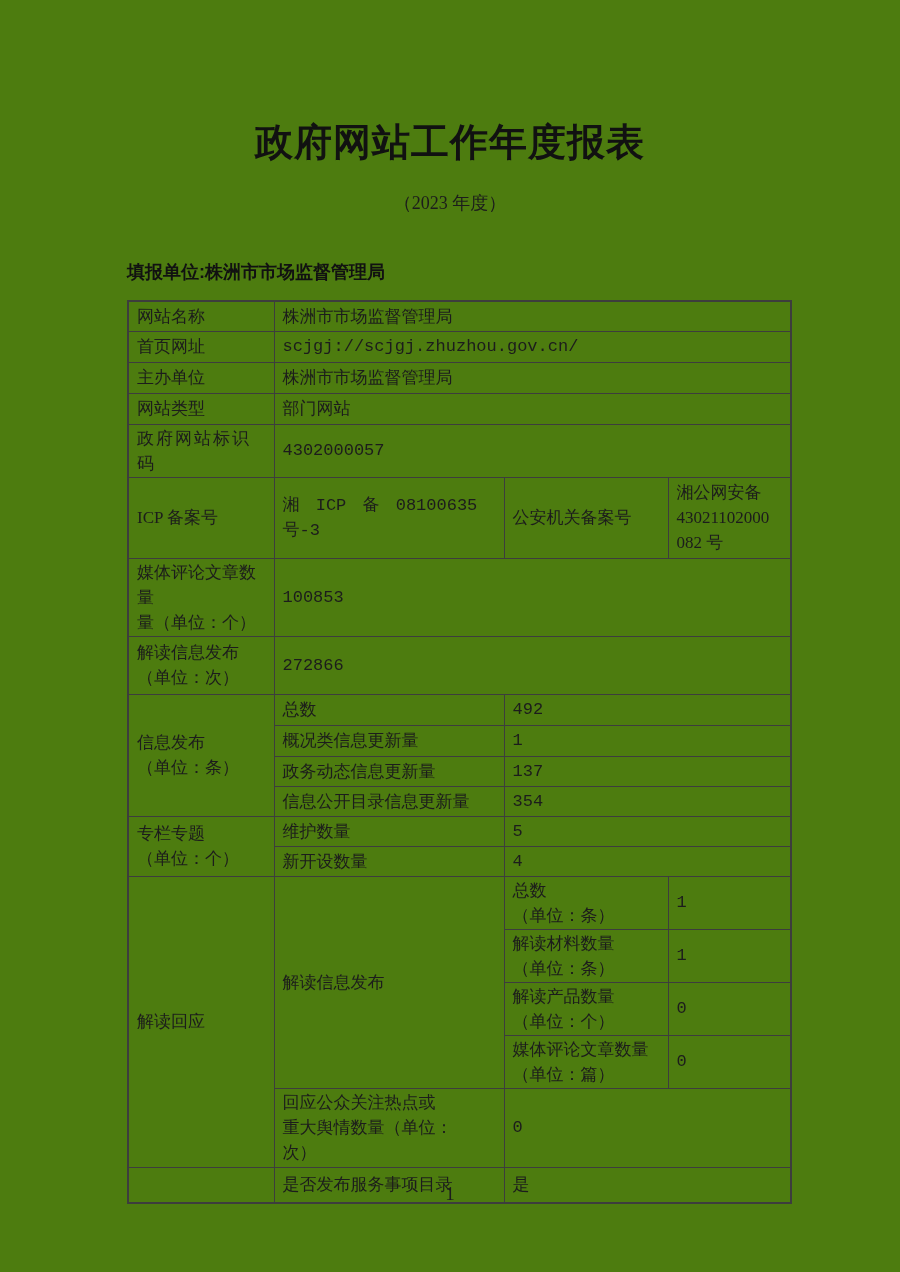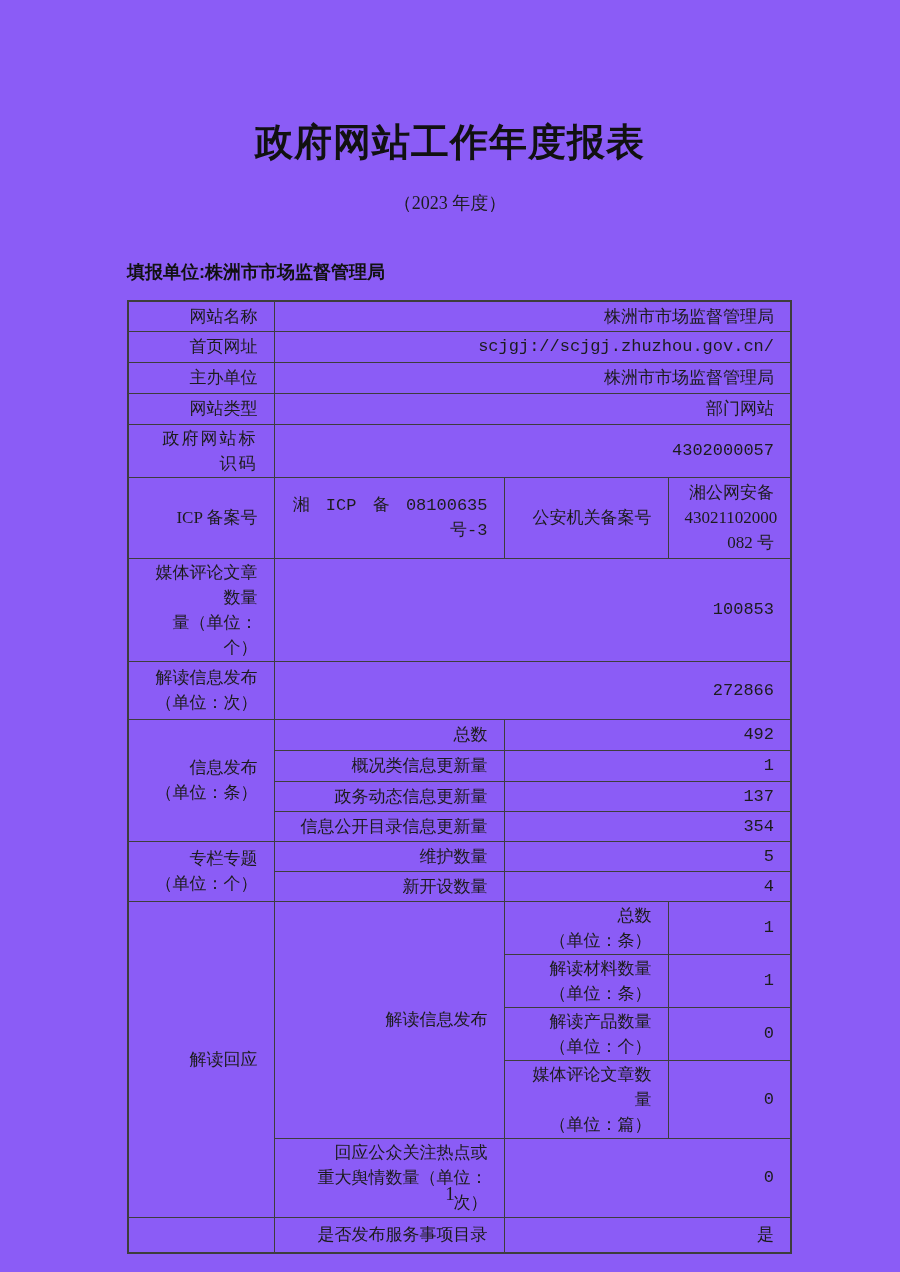--- a/index.html
+++ b/index.html
@@ -1,20 +1,20 @@
 <!DOCTYPE html>
 <html><head>
 <meta charset="utf-8">
 <style>
   html, body { margin: 0; padding: 0; background: #ffffff; }
   .page {
     position: relative;
     width: 900px;
     height: 1272px;
-    background: #8b5cf6;
+    background: #4d7c0f;
     color: #1c1c1c;
     font-family: "Liberation Serif", serif;
     overflow: hidden;
     text-decoration: underline;
   }
   .doc-title {
     position: absolute;
     top: 120px; left: 0; width: 900px;
     text-align: center;
     font-family: "Liberation Sans", sans-serif;
@@ -43,25 +43,25 @@
   table.report {
     position: absolute;
     top: 300px; left: 127px;
     width: 663px;
     border-collapse: collapse;
     table-layout: fixed;
     border: 2px solid #3d3d3d;
   }
   table.report td {
     border: 1px solid #3d3d3d;
-    text-align: right;
+    text-align: left;
     vertical-align: middle;
     font-size: 17px;
     line-height: 25px;
-    padding: 1px 16px;
+    padding: 1px 8px;
     white-space: pre-line;
     overflow: hidden;
   }
   td.left { text-align: left; }
   td.mono { font-family: "Liberation Mono", monospace; font-size: 17px; }
   td.widesp { font-family: "Liberation Mono", monospace; word-spacing: 6px; }
   td.spread { letter-spacing: 2px; padding-left: 2px; padding-right: 2px; margin-left: 44px; }
   .page-number {
     position: absolute;
     top: 1183px; left: 0; width: 900px;

